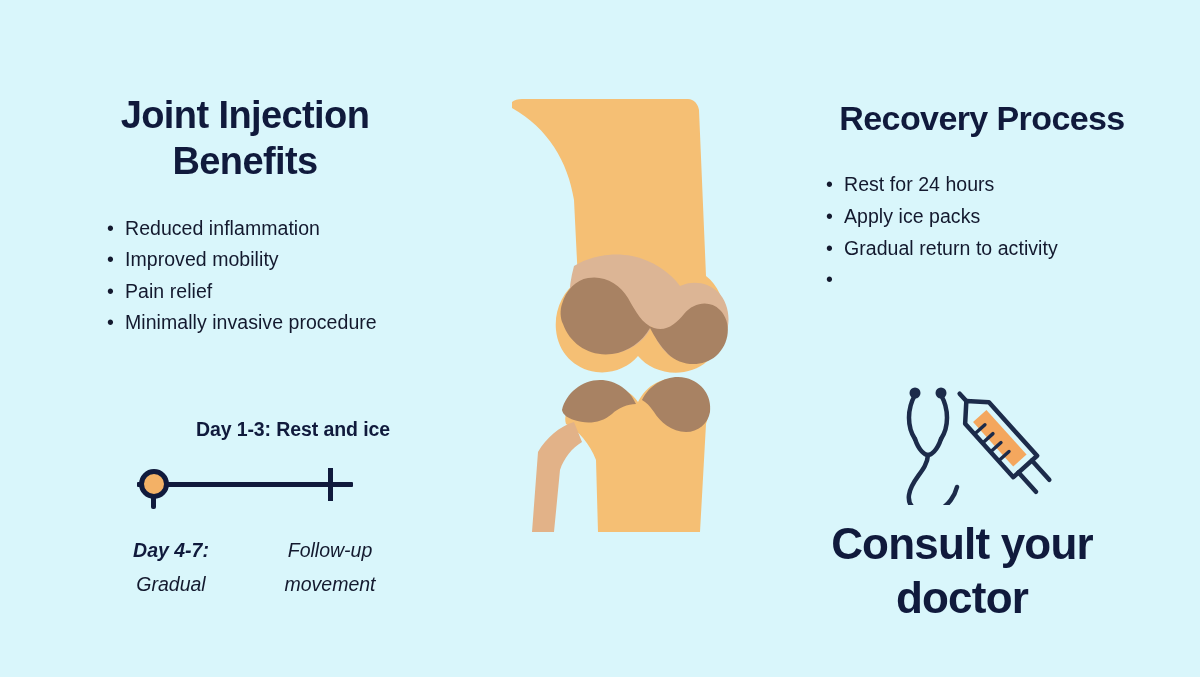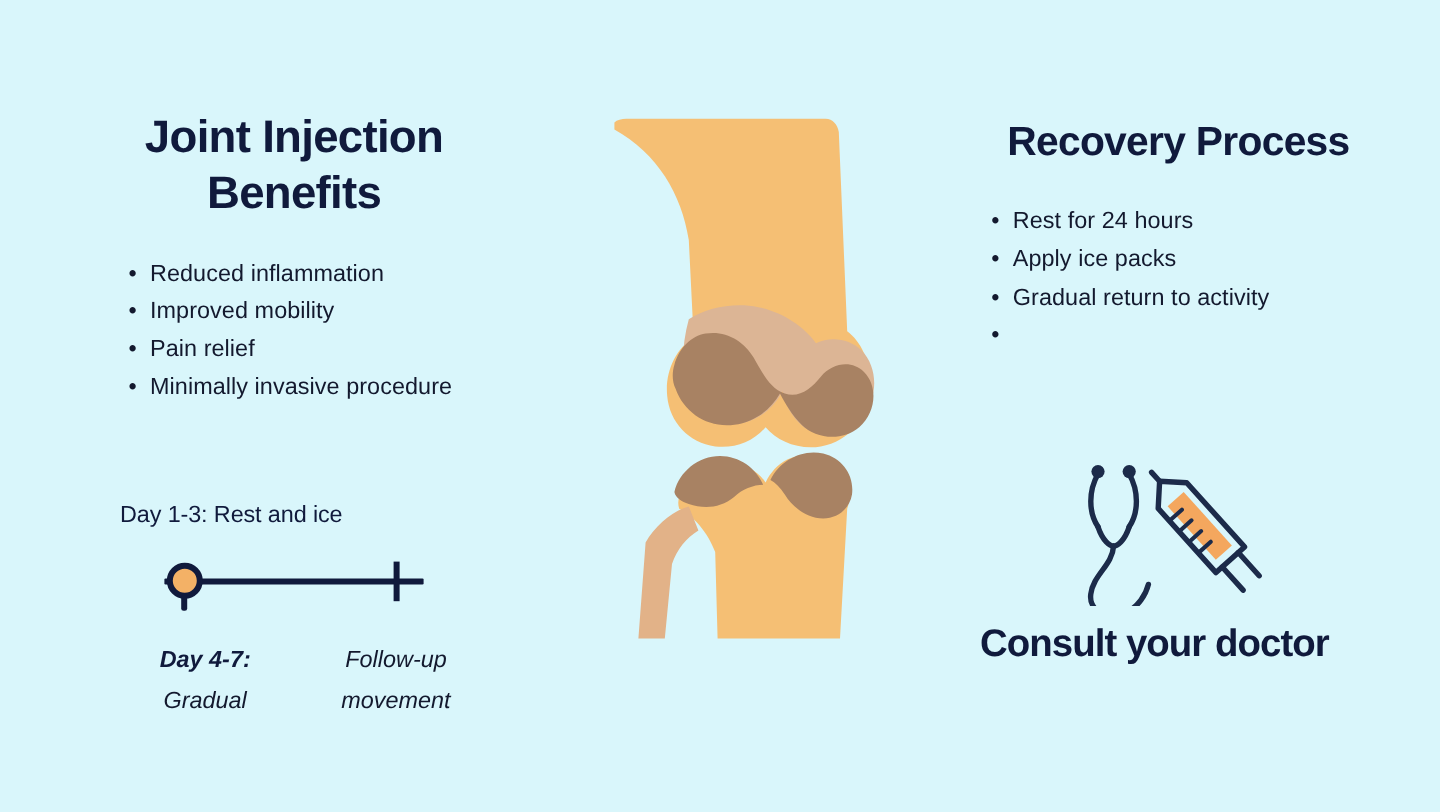--- a/index.html
+++ b/index.html
@@ -71,24 +71,24 @@
   }
 
   
   #timeline-block {
     position: absolute;
     left: 100px;
     top: 418px;
     width: 310px;
   }
   .timeline-caption-top {
-    font-weight: 400;
+    font-weight: 700;
     font-size: 19.5px;
     color: #101a3c;
-    text-align: left;
+    text-align: right;
     width: 290px;
     letter-spacing: -0.1px;
   }
   .timeline-track {
     position: relative;
     height: 52px;
     margin-top: 17px;
   }
   .timeline-line {
     position: absolute;
@@ -171,21 +171,21 @@
     width: 330px;
   }
   #consult-icon {
     display: block;
     margin: 0 auto;
   }
   #consult-heading {
     margin-top: 12px;
     text-align: center;
     font-weight: 700;
-    font-size: 32px;
+    font-size: 44px;
     line-height: 1.22;
     letter-spacing: -0.8px;
     color: #101a3c;
     width: 300px;
   }
 
   
   #knee-illustration {
     position: absolute;
     left: 470px;

